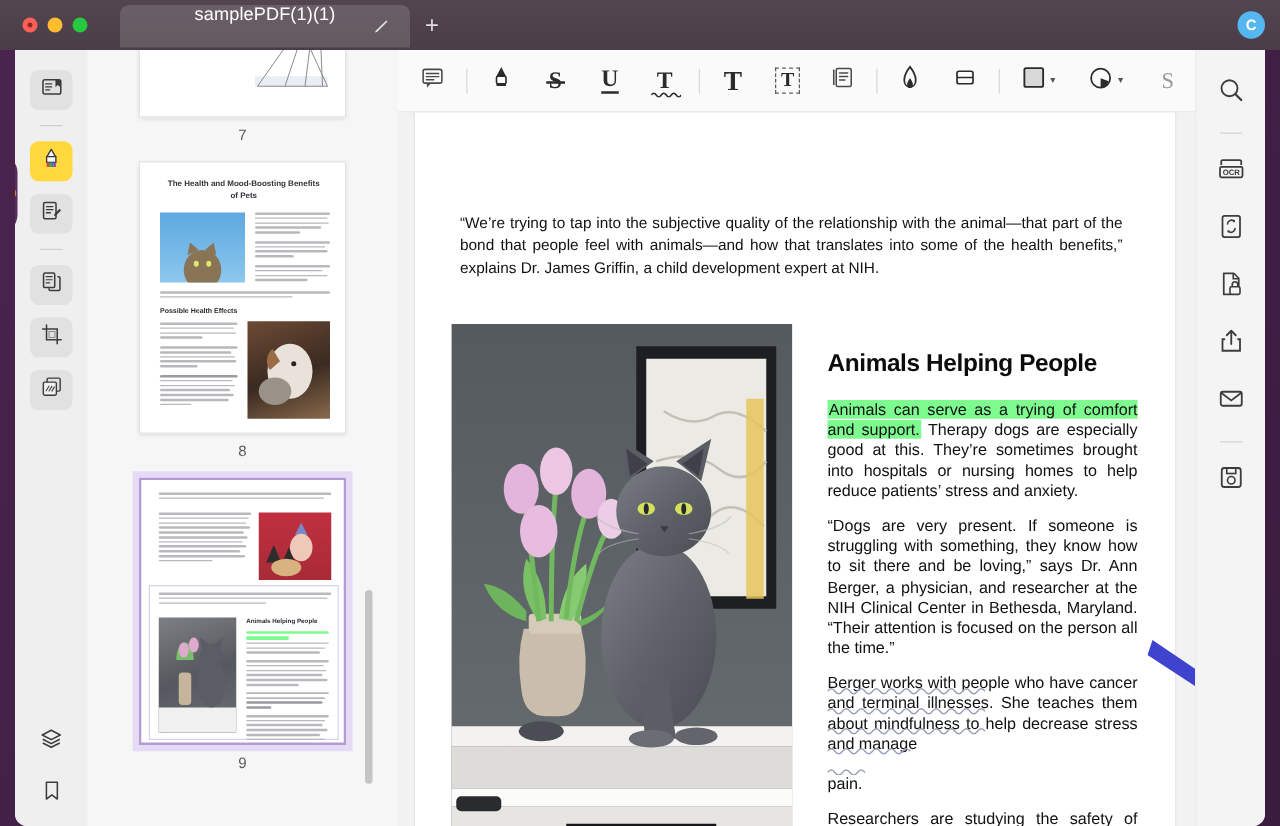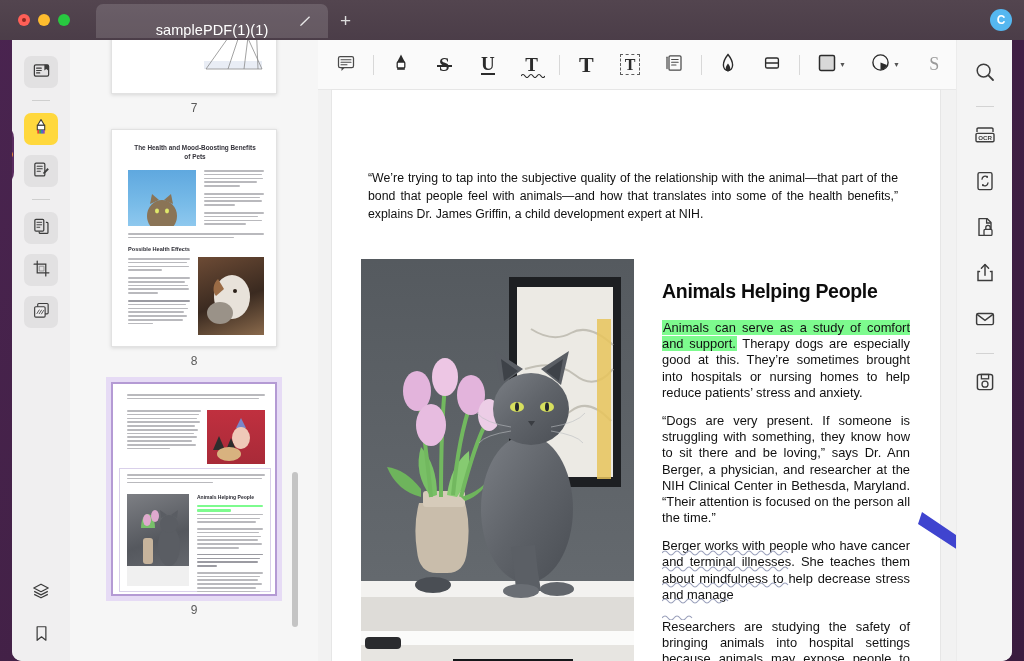--- a/index.html
+++ b/index.html
@@ -26,21 +26,21 @@
   .dot { width: 12px; height: 12px; border-radius: 50%; }
   .dot.red { background: #ff5f57; }
   .dot.red::after{content:"";display:block;width:4px;height:4px;border-radius:50%;background:#8d2a22;margin:4px auto;}
   .dot.yellow { background: #febc2e; }
   .dot.green { background: #28c840; }
 
   .tab {
     position: absolute; left: 96px; top: 4px; width: 232px; height: 34px;
     background: rgba(255,255,255,0.14);
     border-radius: 7px 7px 0 0;
-    display: flex; align-items: flex-end; justify-content: center;
+    display: flex; align-items: flex-start; justify-content: center;
   }
   .tab-title { color: #fff; font-size: 14.5px; font-weight: 500; letter-spacing: .1px; }
   .tab-edit { position: absolute; right: 16px; top: 10px; width: 14px; height: 14px; }
   .newtab {
     position: absolute; left: 340px; top: 11px;
     color: #ddd; font-size: 19px; line-height: 1; font-weight: 300;
   }
   .avatar {
     position: absolute; right: 12px; top: 9px; width: 22px; height: 22px;
     border-radius: 50%; background: #55b7f0; color: #fff; font-size: 12px;
@@ -586,31 +586,32 @@
             <path d="M150 288 q6 40 4 44 h26 q-4 -22 -6 -46z" fill="#5b5f65"></path>
             <ellipse cx="160" cy="332" rx="18" ry="7" fill="#6a6e74"></ellipse>
             <ellipse cx="196" cy="330" rx="17" ry="7" fill="#62666c"></ellipse>
             <ellipse cx="72" cy="326" rx="18" ry="8" fill="#4a4e54"></ellipse>
           </svg>
         </div>
 
         <div class="col">
           <h1>Animals Helping People</h1>
           <p>
-            <span class="hl">Animals can serve as a study of comfort and support.</span><span> Therapy dogs are especially good at this. They’re sometimes brought into hospitals or nursing homes to help reduce patients’ stress and anxiety.</span>
+            <span class="hl">Animals can serve as a trying of comfort and support.</span><span> Therapy dogs are especially good at this. They’re sometimes brought into hospitals or nursing homes to help reduce patients’ stress and anxiety.</span>
           </p>
           <p>“Dogs are very present. If someone is struggling with something, they know how to sit there and be loving,”  says  Dr.  Ann  Berger,  a  physician, and researcher at the NIH Clinical Center in Bethesda, Maryland. “Their  attention  is  focused  on  the person all the time.”</p>
           <div style="position:relative;">
             <p style="margin-bottom:16px;">Berger works with people who have cancer and terminal illnesses.  She  teaches  them about mindfulness to help decrease  stress and manage</p>
             <svg style="position:absolute;left:0;top:11px;" width="248" height="56">
               <path d="M0 4q3-4 6 0t6 0 6 0 6 0 6 0 6 0 6 0 6 0 6 0 6 0 6 0 6 0 6 0 6 0 6 0 6 0 6 0 6 0 6 0 6 0 6 0" fill="none" stroke="#9aa0bb" stroke-width="1.1"></path>
               <path d="M0 20q3-4 6 0t6 0 6 0 6 0 6 0 6 0 6 0 6 0 6 0 6 0 6 0 6 0 6 0 6 0 6 0 6 0 6 0 6 0 6 0 6 0 6 0" fill="none" stroke="#9aa0bb" stroke-width="1.1"></path>
               <path d="M0 36q3-4 6 0t6 0 6 0 6 0 6 0 6 0 6 0 6 0 6 0 6 0 6 0 6 0 6 0 6 0 6 0 6 0 6 0 6 0 6 0 6 0 6 0" fill="none" stroke="#9aa0bb" stroke-width="1.1"></path>
               <path d="M0 52q3-4 6 0t6 0 6 0 6 0 6 0 6 0 6 0 6 0 6 0 6 0 6 0" fill="none" stroke="#9aa0bb" stroke-width="1.1"></path>
             </svg>
+            <p style="margin-bottom:12px;">pain.</p>
             <svg style="position:absolute;left:0;top:76px;" width="40" height="6">
               <path d="M0 4q3-4 6 0t6 0 6 0 6 0 6 0" fill="none" stroke="#9aa0bb" stroke-width="1.1"></path>
             </svg>
           </div>
           <p>Researchers are studying the safety of bringing animals into hospital settings because animals may expose people to more germs.  A  current study is looking at the safety of bringing dogs to visit children with cancer,  Esposito says. Scientists will be testing the children’s hands to see if there are dangerous levels of  germs</p>
         </div>
       </div>
 
       <svg class="arrow" width="240" height="160" viewBox="0 0 240 160">
         <path d="M4 2 L176 118 L186 84 L214 150 L146 140 L172 126 L0 14 Z" fill="#3f44cf"></path>

